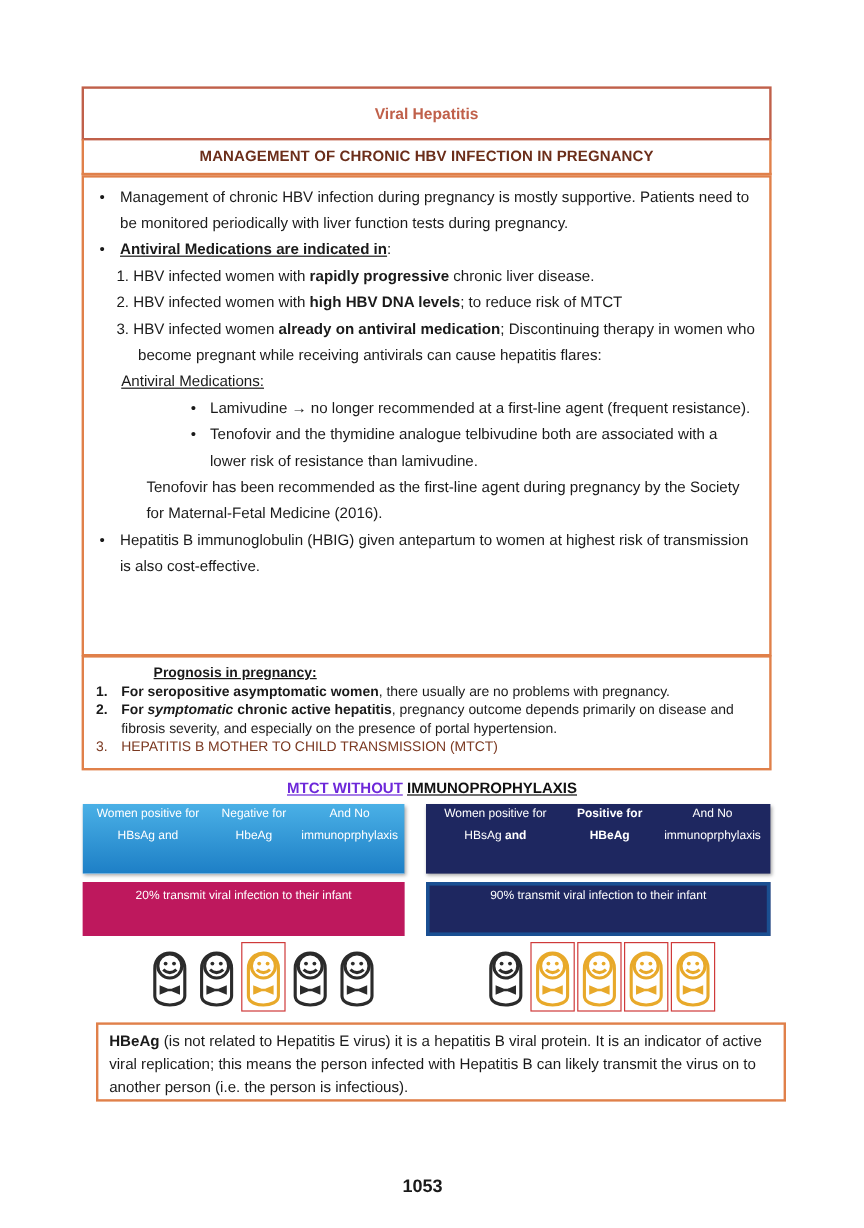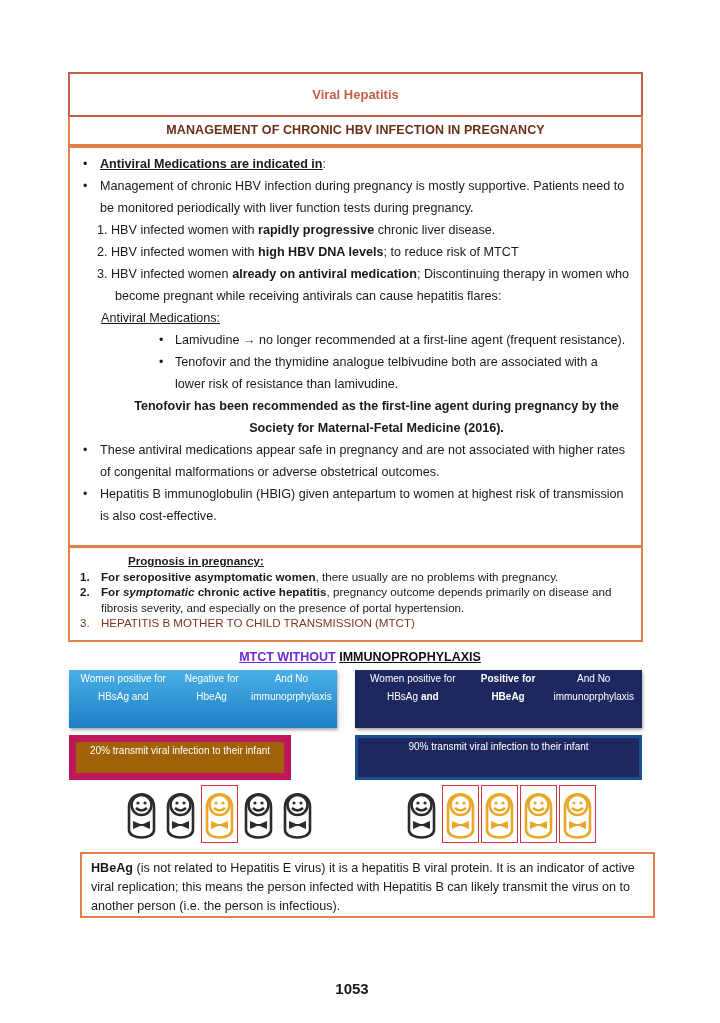--- a/index.html
+++ b/index.html
@@ -12,38 +12,38 @@
     .heading-box { top: 116px; height: 30px; border: 2px solid #e0804a; border-top: none; display:flex; align-items:center; justify-content:center; }
     .heading-box span { color: #6b2e1a; font-size: 12.5px; font-weight: 700; letter-spacing: 0.1px; }
 
     .main-box { top: 146px; height: 401px; border: 2px solid #e0804a; border-top: 2px solid #e0804a; padding: 5px 10px 0 10px; font-size: 12.6px; line-height: 22px; }
     .bul { position: relative; padding-left: 20px; }
     .bul::before { content: "•"; position: absolute; left: 3px; top: 0; }
     .num { position: relative; padding-left: 35px; text-indent: -18px; }
     .sub-h { padding-left: 21px; font-weight: 400; text-decoration: underline; }
     .sub-bul { position: relative; padding-left: 95px; }
     .sub-bul::before { content: "•"; position: absolute; left: 79px; top: 0; }
-    .reco { padding-left: 42px; font-weight: 700; text-align: center; }
+    .reco { padding-left: 42px; font-weight: 400; }
     .u { text-decoration: underline; font-weight: 700; }
     b { font-weight: 700; }
 
     .prog-box { top: 546px; height: 96px; border: 2px solid #e0804a; padding: 5px 10px; font-size: 11.6px; line-height: 15.5px; }
     .prog-h { font-weight: 700; text-decoration: underline; margin-left: 48px; }
     .pnum { position: relative; padding-left: 21px; }
     .pnum .n { position: absolute; left: 0; font-weight: 700; }
     .pnum.red { color: #7a3820; }
     .pnum.red .n { font-weight: 400; }
 
     .mtct-title { position: absolute; top: 650px; left: 0; width: 720px; text-align: center; font-size: 12.5px; font-weight: 700; }
     .mtct-title .a { color: #6d28d9; text-decoration: underline; margin-top: 28px; }
     .mtct-title .b { color: #111; text-decoration: underline; }
 
     .card { position: absolute; color: #fff; text-align: center; font-size: 10px; line-height: 18px; display:flex; flex-direction:row; justify-content:center; }
     .card.l1 { left: 69px; top: 670px; width: 268px; height: 58px; background: linear-gradient(#4ab0e6, #1d7fc6); box-shadow: 1px 2px 3px rgba(0,0,0,0.35); }
-    .card.l2 { left: 69px; top: 735px; width: 222px; height: 45px; background: #a16207; border: 7px solid #be185d; }
+    .card.l2 { left: 69px; top: 735px; width: 268px; height: 45px; background: #be185d; border: 3px solid #be185d; }
     .card.r1 { left: 355px; top: 670px; width: 287px; height: 58px; background: #1e2760; box-shadow: 1px 2px 3px rgba(0,0,0,0.35); }
     .card.r2 { left: 355px; top: 735px; width: 287px; height: 45px; background: #1e2760; border: 3px solid #1a4f92; }
 
     .babies { position: absolute; top: 785px; display:flex; gap: 2px; }
     .babies.left { left: 123px; }
     .babies.right { left: 403px; }
     .baby { width: 37px; height: 58px; display:flex; align-items:center; justify-content:center; border: 1px solid transparent; }
     .baby.infected { border-color: #cf3a3a; }
 
     .note-box { top: 852px; height: 66px; border: 2px solid #e0804a; padding: 5px 9px; font-size: 12.6px; line-height: 19px; margin-left: 12px; }
@@ -53,30 +53,29 @@
 <body>
 
 <div class="frame title-box">
   <span>Viral Hepatitis</span>
 </div>
 <div class="frame heading-box">
   <span>MANAGEMENT OF CHRONIC HBV INFECTION IN PREGNANCY</span>
 </div>
 
 <div class="frame main-box">
+  <div class="bul">Management of chronic HBV infection during pregnancy is mostly supportive. Patients need to be monitored periodically with liver function tests during pregnancy.</div>
   <div class="bul"><span class="u">Antiviral Medications are indicated in</span><span>:</span></div>
-  <div class="bul">Management of chronic HBV infection during pregnancy is mostly supportive. Patients need to be monitored periodically with liver function tests during pregnancy.</div>
   <div class="num"><span>1.</span> <span>HBV infected women with </span><b>rapidly progressive</b><span> chronic liver disease.</span></div>
   <div class="num"><span>2.</span> <span>HBV infected women with </span><b>high HBV DNA levels</b><span>; to reduce risk of MTCT</span></div>
   <div class="num"><span>3.</span> <span>HBV infected women </span><b>already on antiviral medication</b><span>; Discontinuing therapy in women who become pregnant while receiving antivirals can cause hepatitis flares:</span></div>
   <div class="sub-h">Antiviral Medications:</div>
   <div class="sub-bul"><span>Lamivudine </span><span>→</span><span> no longer recommended at a first-line agent (frequent resistance).</span></div>
   <div class="sub-bul"><span>Tenofovir and the thymidine analogue telbivudine both are associated with a lower risk of resistance than lamivudine.</span></div>
   <div class="reco">Tenofovir has been recommended as the first-line agent during pregnancy by the Society for Maternal-Fetal Medicine (2016).</div>
-  <div class="bul">These antiviral medications appear safe in pregnancy and are not associated with higher rates of congenital malformations or adverse obstetrical outcomes.</div>
   <div class="bul">Hepatitis B immunoglobulin (HBIG) given antepartum to women at highest risk of transmission is also cost-effective.</div>
 </div>
 
 <div class="frame prog-box">
   <div class="prog-h">Prognosis in pregnancy:</div>
   <div class="pnum"><span class="n">1.</span><b>For seropositive asymptomatic women</b><span>, there usually are no problems with pregnancy.</span></div>
   <div class="pnum"><span class="n">2.</span><b>For </b><b><i>symptomatic</i></b><b> chronic active hepatitis</b><span>, pregnancy outcome depends primarily on disease and fibrosis severity, and especially on the presence of portal hypertension.</span></div>
   <div class="pnum red"><span class="n">3.</span><span>HEPATITIS B MOTHER TO CHILD TRANSMISSION (MTCT)</span></div>
 </div>
 

